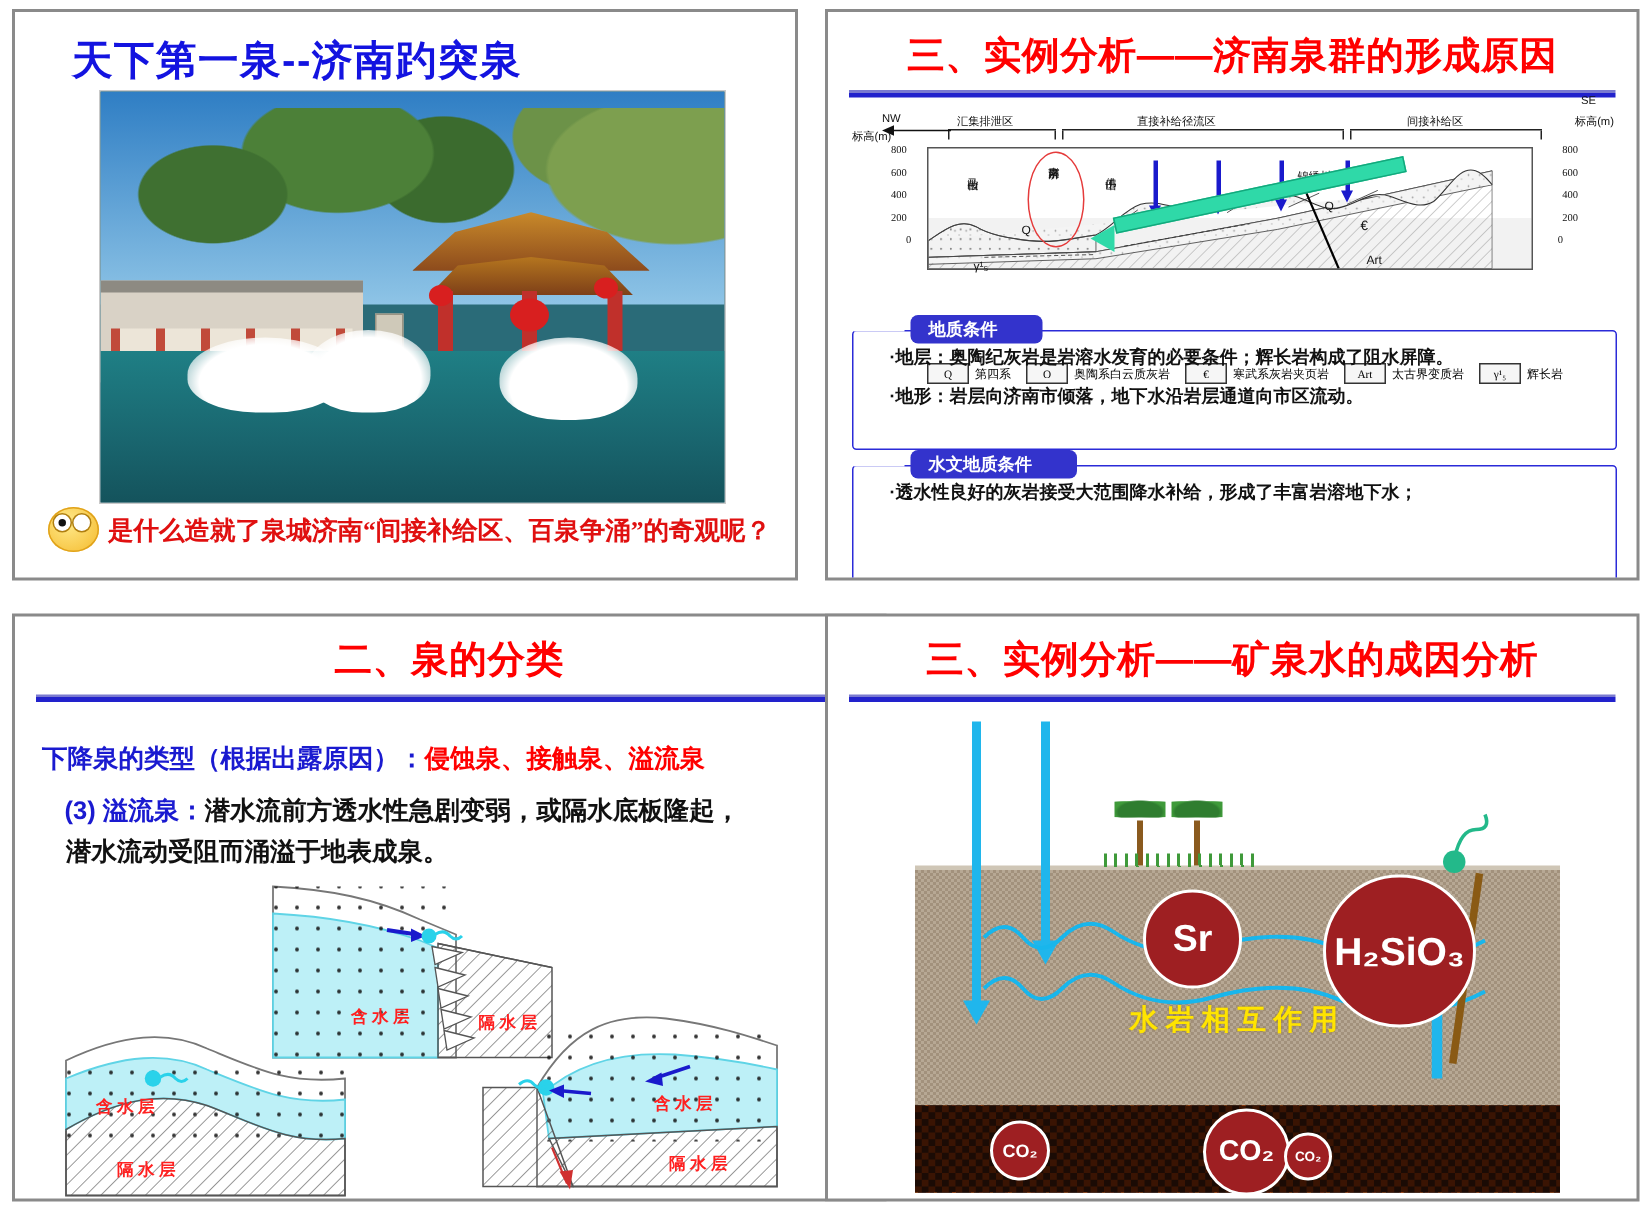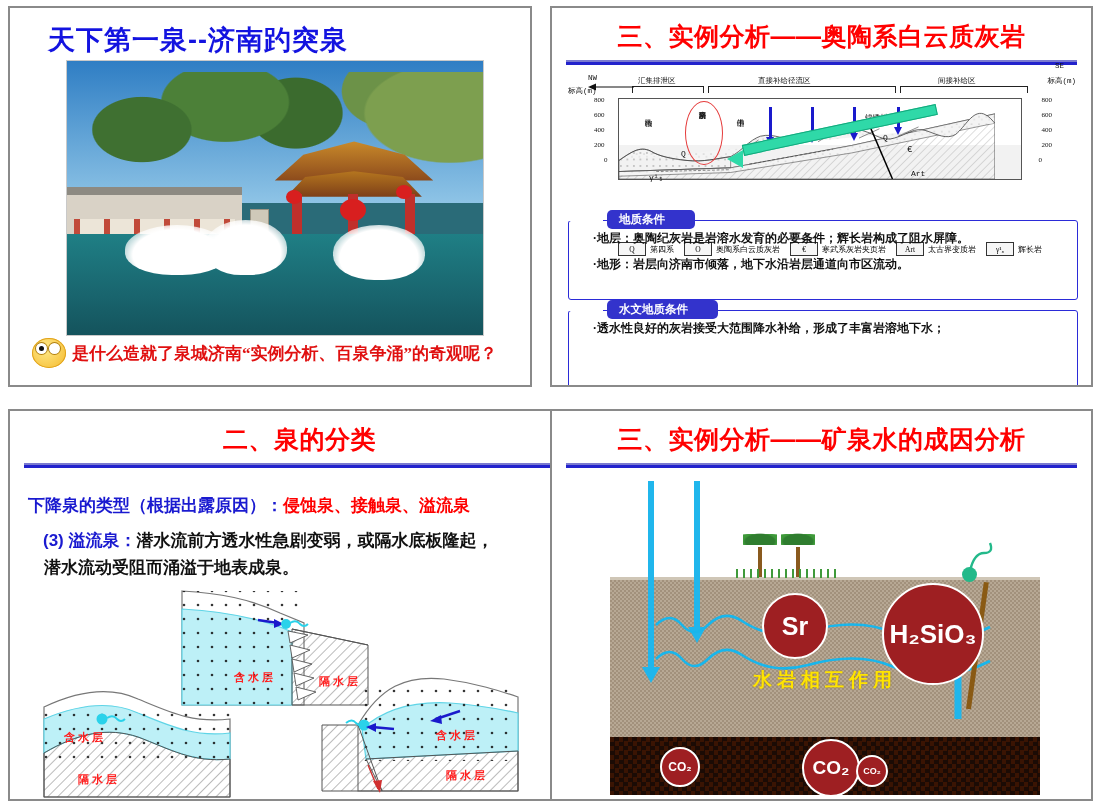--- a/index.html
+++ b/index.html
@@ -59,21 +59,21 @@
     border-radius:50%;background:#fff;box-shadow:0 0 0 1px #b07f10;}
   .emoji:before{left:4px;} .emoji:after{left:17px;}
   .eye-d{position:absolute;top:8px;width:5px;height:5px;border-radius:50%;background:#111;}
   .q-text{color:#e01010;font-weight:bold;font-size:17px;font-family:"Liberation Serif","DejaVu Serif",serif;white-space:nowrap;}
 
   
   .xsec{position:absolute;left:14px;top:56px;width:512px;height:120px;}
   .xbox{position:absolute;left:52px;top:34px;right:56px;bottom:4px;border:1px solid #555;
     background:linear-gradient(to bottom,#fff 0 58%,#f2f2f2 58% 100%);}
   .terrain{position:absolute;left:0;right:0;bottom:0;height:100%;}
-  .lbl{position:absolute;font-size:7.5px;color:#111;font-family:Liberation Mono, monospace;white-space:nowrap;}
+  .lbl{position:absolute;font-size:7.5px;color:#111;font-family:Liberation Sans, sans-serif;white-space:nowrap;}
   .lbl-v{writing-mode:vertical-rl;font-size:7.5px;color:#111;position:absolute;
     font-family:"Liberation Serif","DejaVu Serif",serif;letter-spacing:0px;}
   .tick{position:absolute;font-size:7px;color:#111;font-family:"Liberation Serif","DejaVu Serif",serif;}
   .zonebar{position:absolute;height:7px;border-top:1px solid #222;}
   .zonebar:before,.zonebar:after{content:"";position:absolute;top:0;width:1px;height:6px;background:#222;}
   .zonebar:before{left:0;} .zonebar:after{right:0;}
   .arrowdn{position:absolute;width:0;height:0;border-left:4px solid transparent;
     border-right:4px solid transparent;border-top:8px solid #1a1acc;}
   .arrowstem{position:absolute;width:3px;background:#1a1acc;}
   .ellipse{position:absolute;border:1.5px solid #e53b3b;border-radius:50%;}
@@ -155,26 +155,26 @@
       <div class="spray" style="left:14%;top:60%;width:25%;height:18%"></div>
       <div class="spray" style="left:33%;top:58%;width:20%;height:20%"></div>
       <div class="spray" style="left:64%;top:60%;width:22%;height:20%"></div>
     </div>
 
     <div class="q-line">
       <div class="emoji">
         <span class="eye-d" style="left:7px"></span>
           <span class="eye-d" style="left:20px"></span>
       </div>
-      <div class="q-text">是什么造就了泉城济南“实例分析、百泉争涌”的奇观呢？</div>
+      <div class="q-text">是什么造就了泉城济南“间接补给区、百泉争涌”的奇观呢？</div>
     </div>
   </div>
 
   <div class="slide" id="s2">
-    <div class="title-red">三、实例分析——奥陶系白云质灰岩</div>
+    <div class="title-red">三、实例分析——济南泉群的形成原因</div>
     <div class="rule"></div>
 
     <div class="xsec">
 
       <div class="lbl" style="left:22px;top:10px;">NW</div>
       <div class="lbl" style="left:2px;top:22px;">标高(m)</div>
       <div class="lbl" style="right:14px;top:-2px;">SE</div>
       <div class="lbl" style="right:2px;top:12px;">标高(m)</div>
 
       <div class="zonebar" style="left:66px;top:22px;width:72px;"></div>

